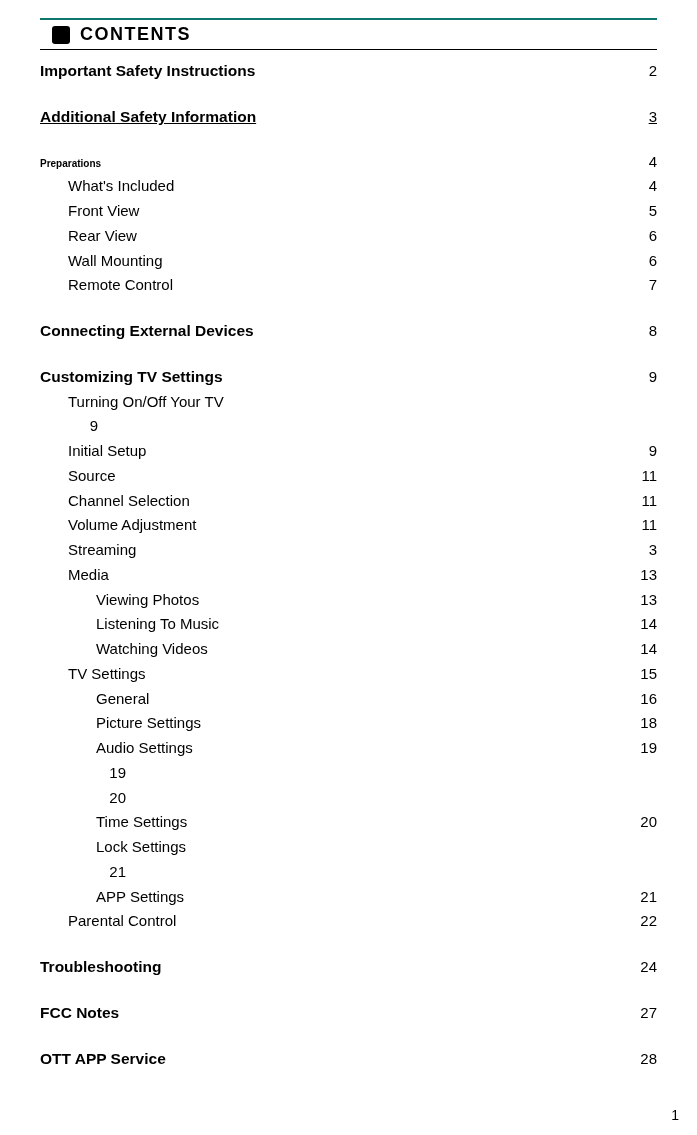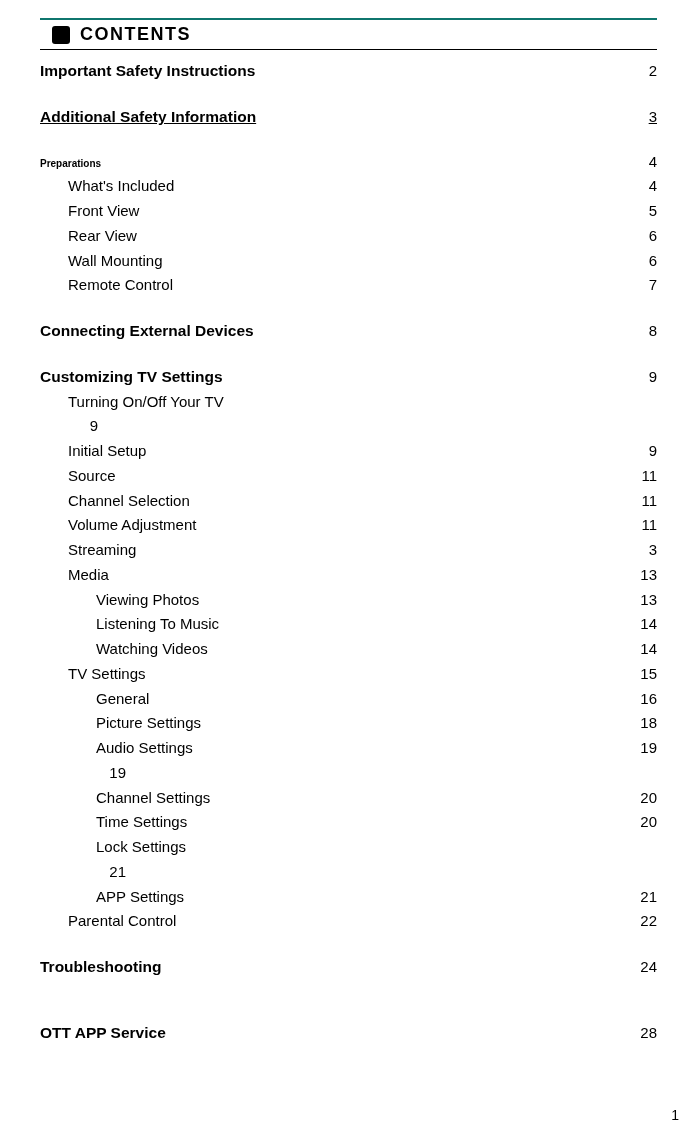--- a/index.html
+++ b/index.html
@@ -177,21 +177,20 @@
       <span class="entry-page">18</span>
     </div>
     <div class="entry" style="padding-left: 56px;">
       <span class="entry-label">Audio Settings</span>
       <span class="entry-page">19</span>
     </div>
     <div class="entry" style="padding-left: 56px;">
       <span class="entry-page">19</span>
     </div>
     <div class="entry" style="padding-left: 56px;">
-      <span class="entry-label">Channel Settings</span>
       <span class="entry-page">20</span>
     </div>
     <div class="entry" style="padding-left: 56px;">
       <span class="entry-label">Time Settings</span>
       <span class="entry-page">20</span>
     </div>
     <div class="entry" style="padding-left: 56px; flex-direction: column;">
       <span class="entry-label">Lock Settings</span>
       <span class="entry-page">21</span>
     </div>
@@ -202,20 +201,24 @@
     <div class="entry" style="padding-left: 28px;">
       <span class="entry-label">Parental Control</span>
       <span class="entry-page">22</span>
     </div>
     <div class="spacer-lg"></div>
     <div class="entry" style="padding-left: 0px; gap: 8px;">
       <span class="entry-label" style="font-weight: bold; font-size: 15.5px;">Troubleshooting</span>
       <span class="entry-page">24</span>
     </div>
     <div class="spacer-lg"></div>
+    <div class="entry" style="padding-left: 0px;">
+      <span class="entry-label" style="font-weight: bold; font-size: 15.5px;">FCC  Notes</span>
+      <span class="entry-page">27</span>
+    </div>
     <div class="spacer-lg"></div>
     <div class="entry" style="padding-left: 0px;">
       <span class="entry-label" style="font-weight: bold; font-size: 15.5px;">OTT APP Service</span>
       <span class="entry-page">28</span>
     </div>
   </div>
 
 <div class="page-number">1</div>
 
 </body></html>

